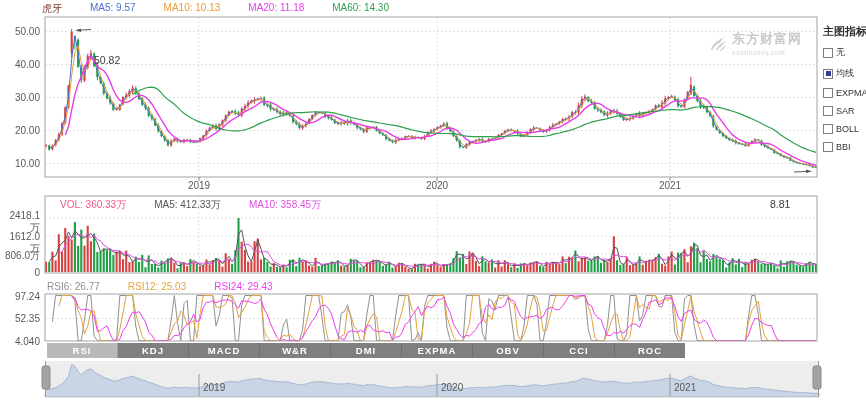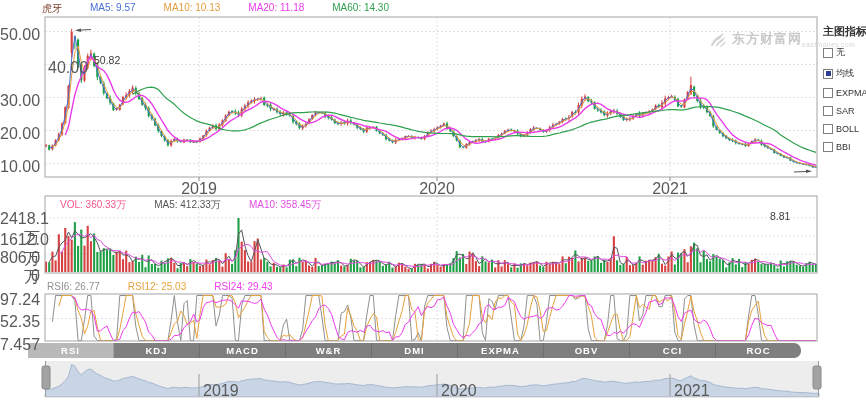--- a/index.html
+++ b/index.html
@@ -1,35 +1,35 @@
 <!DOCTYPE html>
 <html><head>
 <meta charset="utf-8">
 <style>
   html,body{margin:0;padding:0;background:#fff;}
   body{font-family:"Liberation Sans","DejaVu Sans",sans-serif;}
   .stage{position:relative;width:866px;height:400px;background:#fff;overflow:hidden;}
   #chart-svg{position:absolute;left:0;top:0;}
   .hdr{position:absolute;display:flex;gap:28px;font-size:10px;white-space:nowrap;z-index:3;}
   .hdr span{font-weight:500;}
-  .tick{position:absolute;font-size:16px;color:#595959;z-index:3;}
+  .tick{position:absolute;font-size:10px;color:#595959;z-index:3;}
   .rtick{left:0;width:40px;text-align:right;}
   .xlab{width:40px;text-align:center;}
   .annotation{position:absolute;font-size:10.5px;color:#3d3d3d;z-index:4;margin-top:32px;}
   .watermark{position:absolute;left:710px;top:30px;display:flex;align-items:center;gap:5px;z-index:2;}
-  .wm-text{display:flex;align-items:flex-end;}
+  .wm-text{display:flex;flex-direction:column;align-items:flex-start;}
   .wm-title{font-size:13px;color:#c9c9c9;font-weight:bold;letter-spacing:1px;}
   .wm-sub{font-size:6.5px;color:#d4d4d4;letter-spacing:.6px;margin-top:1px;}
   #sidebar{position:absolute;left:823px;top:24px;width:43px;z-index:3;}
   .sb-title{font-size:11px;font-weight:bold;color:#333;margin-bottom:7px;white-space:nowrap;}
   .sb-item{display:flex;align-items:center;gap:3px;margin-bottom:8px;cursor:pointer;}
   .cb{width:8px;height:8px;border:1px solid #7e7e7e;background:#fff;display:inline-block;position:relative;flex:0 0 auto;}
   .cb.checked::after{content:"";position:absolute;left:1.5px;top:1.5px;width:5px;height:5px;background:#2c3e94;}
   .sb-label{font-size:9px;color:#333;white-space:nowrap;}
-  #tabbar{position:absolute;left:28px;top:343px;width:773px;height:15px;display:flex;background:#7f7f7f;z-index:3;border-radius:7px;}
+  #tabbar{position:absolute;left:47px;top:343px;width:638px;height:15px;display:flex;background:#7f7f7f;z-index:3;}
   .tab{flex:1;color:#fff;font-size:9.5px;font-weight:bold;text-align:center;line-height:15px;letter-spacing:1px;border-right:1px solid rgba(0,0,0,.13);cursor:pointer;}
   .tab:last-child{border-right:none;}
   .tab.active{background:#b9b9b9;}
 </style>
 </head>
 <body>
 
 <div class="stage">
   <svg id="chart-svg" width="866" height="400">
       <g>
@@ -838,21 +838,21 @@
         <path d="M14 22 Q17 17 23 14 L20 19 Q17 20 16 23 Z"></path>
       </g>
     </svg>
     <div class="wm-text">
       <div class="wm-title">东方财富网</div>
       <div class="wm-sub">eastmoney.com</div>
     </div>
   </div>
 
   <div class="annotation" style="left:94px;top:22px;">50.82</div>
-  <div class="annotation" style="left:770px;top:178px;">8.81</div>
+  <div class="annotation" style="left:770px;top:166px;">8.81</div>
 
   <div class="hdr" id="vol-header" style="left:60px;top:198px;">
       <span style="color: rgb(242, 85, 140);">VOL: 360.33万</span>
       <span style="color: rgb(85, 85, 85);">MA5: 412.33万</span>
       <span style="color: rgb(225, 79, 225);">MA10: 358.45万</span>
     </div>
   <div class="hdr" id="rsi-header" style="left:47px;top:281px;">
       <span style="color: rgb(144, 144, 144);">RSI6: 26.77</span>
       <span style="color: rgb(230, 162, 60);">RSI12: 25.03</span>
       <span style="color: rgb(238, 60, 238);">RSI24: 29.43</span>
@@ -893,30 +893,30 @@
           <span class="cb"></span>
           <span class="sb-label">BOLL</span>
         </div>
         <div class="sb-item">
           <span class="cb"></span>
           <span class="sb-label">BBI</span>
         </div>
       </div>
   </div>
 <div class="tick rtick" style="top: 25.5px;">50.00</div>
-    <div class="tick rtick" style="top: 58.5px; margin-left: 48px;">40.00</div>
+    <div class="tick rtick" style="top: 58.5px;">40.00</div>
     <div class="tick rtick" style="top: 91.5px;">30.00</div>
     <div class="tick rtick" style="top: 124.5px;">20.00</div>
     <div class="tick rtick" style="top: 157.5px;">10.00</div>
     <div class="tick rtick" style="top: 210px;">2418.1万</div>
     <div class="tick rtick" style="top: 231.001px;">1612.0万</div>
     <div class="tick rtick" style="top: 249.001px;">806.0万</div>
     <div class="tick rtick" style="top: 267px;">0</div>
     <div class="tick rtick" style="top: 291px;">97.24</div>
     <div class="tick rtick" style="top: 313.499px;">52.35</div>
-    <div class="tick rtick" style="top: 336px;">7.457</div>
+    <div class="tick rtick" style="top: 336px;">4.040</div>
     <div class="tick xlab" style="left: 179px; top: 180px;">2019</div>
     <div class="tick xlab" style="left: 417px; top: 180px;">2020</div>
     <div class="tick xlab" style="left: 650px; top: 180px;">2021</div>
     <div class="tick" style="left: 203px; top: 382px;">2019</div>
     <div class="tick" style="left: 441px; top: 382px;">2020</div>
     <div class="tick" style="left: 674px; top: 382px;">2021</div>
   </div>
 
 </body></html>

